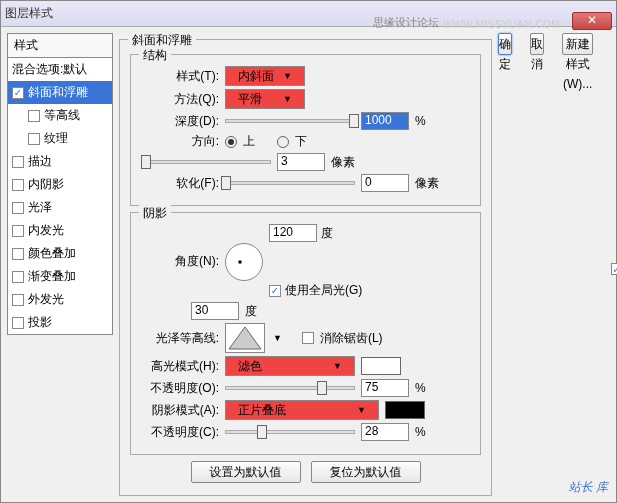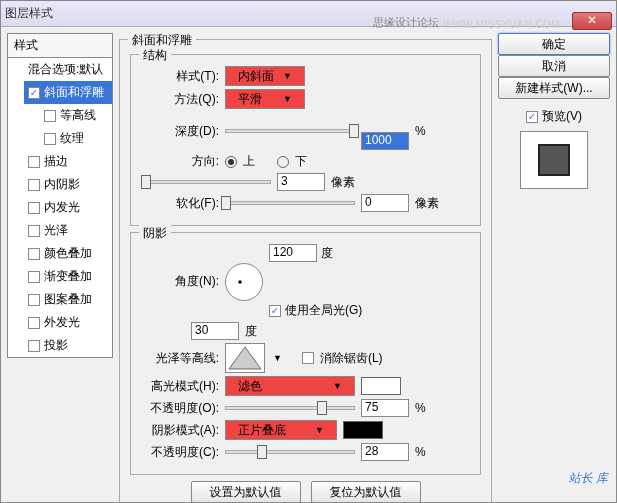--- a/index.html
+++ b/index.html
@@ -7,55 +7,55 @@
 .window { width: 617px; height: 503px; background: #f0f0f0; border: 1px solid #888; position: relative; }
 .titlebar { height: 26px; background: linear-gradient(#e8e8f8, #dcdcf0); border-bottom: 1px solid #aaa; display: flex; align-items: center; padding: 0 4px; position: relative; }
 .title { font-size: 12px; color: #333; }
 .topright { position: absolute; right: 4px; top: 11px; display: flex; align-items: flex-end; gap: 4px; }
 .topright-text { color: #888; font-size: 11px; }
 .topright-url { color: #ccc; font-size: 10px; letter-spacing: 0.5px; }
 .close-btn { width: 40px; height: 18px; background: linear-gradient(#e07878, #c84848); color: #fff; text-align: center; border: 1px solid #a03030; border-radius: 2px; font-size: 12px; line-height: 14px; margin-left: 8px; }
 .body { display: flex; padding: 6px; gap: 6px; height: calc(100% - 26px); }
 .sidebar { width: 106px; }
 .sidebar-header { background: #f8f8f8; border: 1px solid #888; padding: 3px 6px; font-size: 12px; }
-.sidebar-list { border: 1px solid #888; border-top: none; background: #fff; padding-left: 16px; }
+.sidebar-list { border: 1px solid #888; border-top: none; background: #fff; }
 .sidebar-item { padding: 3px 4px; display: flex; align-items: center; gap: 4px; font-size: 12px; cursor: pointer; }
 .sidebar-item.indent { padding-left: 20px; }
 .sidebar-item.selected { background: #3875d7; color: #fff; }
 .chk { width: 12px; height: 12px; border: 1px solid #888; background: #fff; display: inline-flex; align-items: center; justify-content: center; font-size: 10px; color: #3875d7; }
 .chk.checked::before { content: "✓"; }
 .main { flex: 1; display: flex; flex-direction: column; gap: 4px; }
 .groupbox { border: 1px solid #aaa; padding: 8px 10px 10px 10px; position: relative; margin-top: 6px; }
 .groupbox-title { position: absolute; top: -8px; left: 8px; background: #f0f0f0; padding: 0 4px; font-size: 12px; }
 .row { display: flex; align-items: center; margin: 3px 0; gap: 6px; }
 .row-label { width: 78px; text-align: right; font-size: 12px; }
 select, .combo { height: 20px; border: 1px solid #888; background: #ef4444; font-size: 12px; padding: 0 12px; }
 .combo { width: 80px; display: inline-flex; align-items: center; justify-content: space-between; }
 .combo-arrow { font-size: 9px; }
 .slider-track { height: 4px; background: #ddd; border: 1px solid #aaa; position: relative; flex: 1; max-width: 130px; }
 .slider-thumb { width: 10px; height: 14px; background: #eee; border: 1px solid #666; position: absolute; top: -6px; transform: translateX(-50%); }
 .numbox { width: 48px; height: 18px; border: 1px solid #888; background: #fff; text-align: left; padding: 0 3px; font-size: 12px; }
-.numbox.selected { background: #3875d7; color: #fff; margin-top: 20px; }
+.numbox.selected { background: #3875d7; color: #fff; }
 .unit { font-size: 12px; }
 .radio { width: 12px; height: 12px; border: 1px solid #666; border-radius: 50%; display: inline-flex; align-items: center; justify-content: center; }
 .radio.checked::before { content: ""; width: 6px; height: 6px; background: #333; border-radius: 50%; }
 .angle-circle { width: 38px; height: 38px; border: 1px solid #888; border-radius: 50%; position: relative; background: #fff; }
 .angle-dot { width: 3px; height: 3px; background: #000; position: absolute; top: 50%; left: 40%; transform: translate(-50%,-50%); }
 .curve-box { width: 40px; height: 30px; border: 1px solid #888; background: #fff; display: inline-flex; justify-content: space-between; align-items: flex-end; padding: 1px; }
 .curve-arrow { font-size: 9px; margin-left: 2px; }
 .color-swatch { width: 40px; height: 18px; border: 1px solid #666; }
-.right-panel { width: 112px; display: flex; flex-direction: column; gap: 0; }
+.right-panel { width: 112px; display: flex; flex-direction: row; gap: 18px; }
 .btn { height: 22px; border: 1px solid #888; background: linear-gradient(#fdfdfd,#e6e6e6); text-align: center; line-height: 20px; font-size: 12px; cursor: pointer; border-radius: 2px; }
 .btn.primary { border: 1px solid #4a7dce; box-shadow: 0 0 2px #4a7dce; }
 .preview-row { display: flex; align-items: center; justify-content: center; gap: 4px; margin-top: 9px; }
 .preview-box { width: 68px; height: 58px; border: 1px solid #888; background: #fff; display: flex; align-items: center; justify-content: center; margin: 6px auto; }
 .preview-inner { width: 32px; height: 32px; background: #555; border: 2px solid #222; }
 .bottom-btns { display: flex; gap: 10px; justify-content: center; margin-top: 6px; }
 .bottom-btns .btn { width: 110px; }
-.watermark { position: absolute; right: 8px; bottom: 15px; color: #3875d7; font-size: 13px; font-style: italic; display: flex; align-items: center; gap: 2px; }
+.watermark { position: absolute; right: 8px; bottom: 6px; color: #3875d7; font-size: 13px; font-style: italic; display: flex; align-items: center; gap: 2px; }
 </style>
 </head>
 <body>
 
 <div class="window">
   <div class="titlebar">
     <span class="title">图层样式</span>
     <div class="topright">
       <span class="topright-text">思缘设计论坛</span>
       <span class="topright-url">WWW.MISSYUAN.COM</span>
@@ -86,37 +86,33 @@
           <div class="sidebar-item">
             <span class="chk"></span>
             <span>描边</span>
           </div>
           <div class="sidebar-item">
             <span class="chk"></span>
             <span>内阴影</span>
           </div>
           <div class="sidebar-item">
             <span class="chk"></span>
+            <span>光泽</span>
+          </div>
+          <div class="sidebar-item">
+            <span class="chk"></span>
             <span>内发光</span>
           </div>
           <div class="sidebar-item">
             <span class="chk"></span>
-            <span>光泽</span>
-          </div>
-          <div class="sidebar-item">
-            <span class="chk"></span>
             <span>颜色叠加</span>
           </div>
           <div class="sidebar-item">
             <span class="chk"></span>
             <span>渐变叠加</span>
-          </div>
-          <div class="sidebar-item">
-            <span class="chk"></span>
-            <span>图案叠加</span>
           </div>
           <div class="sidebar-item">
             <span class="chk"></span>
             <span>外发光</span>
           </div>
           <div class="sidebar-item">
             <span class="chk"></span>
             <span>投影</span>
           </div>
         </div>
@@ -223,21 +219,21 @@
           <div class="row">
             <span class="row-label">不透明度(O):</span>
             <div class="slider-track">
                 <div class="slider-thumb" style="left:75%"></div>
               </div>
             <div class="numbox">75</div>
             <span class="unit">%</span>
           </div>
           <div class="row">
             <span class="row-label">阴影模式(A):</span>
-            <div class="combo" style="width:112px">
+            <div class="combo" style="width:154px">
                 <span>正片叠底</span>
                 <span class="combo-arrow">▼</span>
               </div>
             <div class="color-swatch" style="background:#000"></div>
           </div>
           <div class="row">
             <span class="row-label">不透明度(C):</span>
             <div class="slider-track">
                 <div class="slider-thumb" style="left:28%"></div>
               </div>

